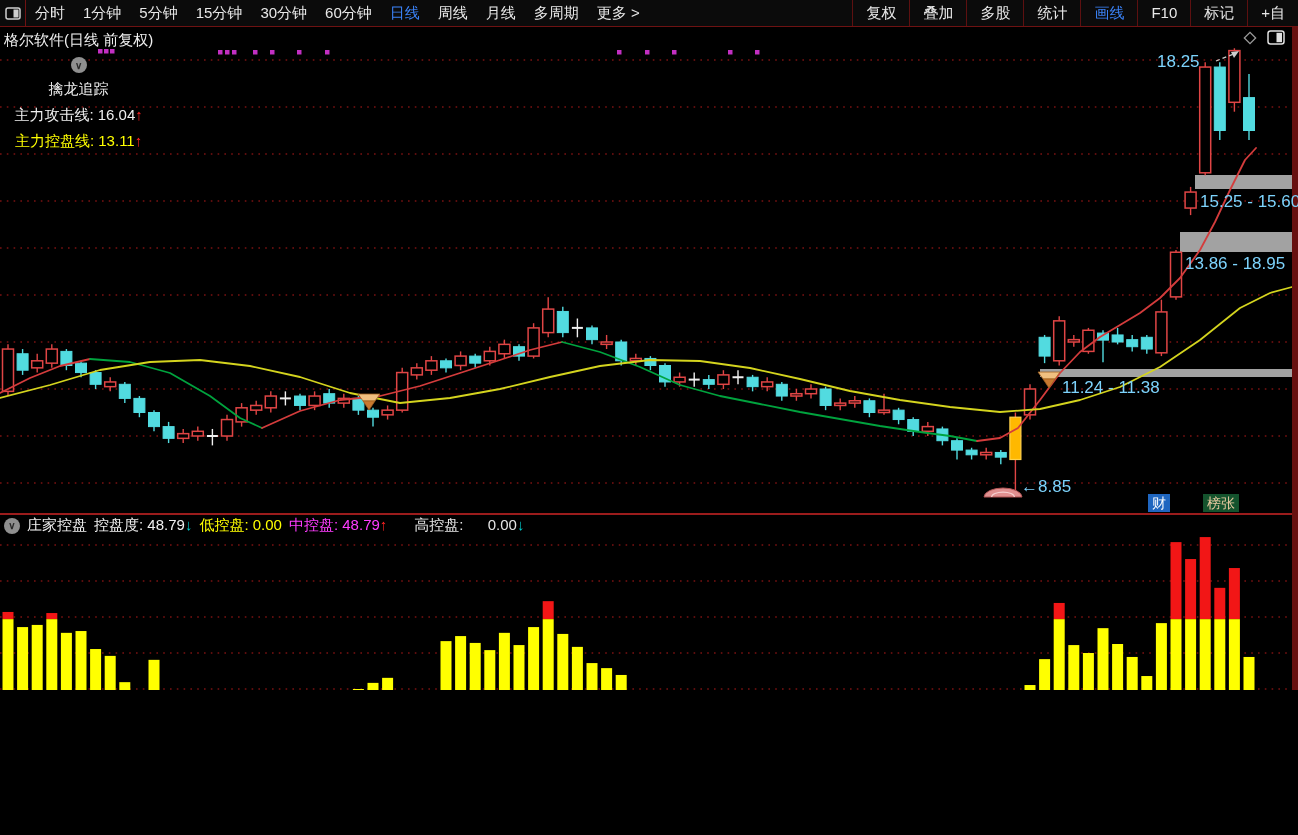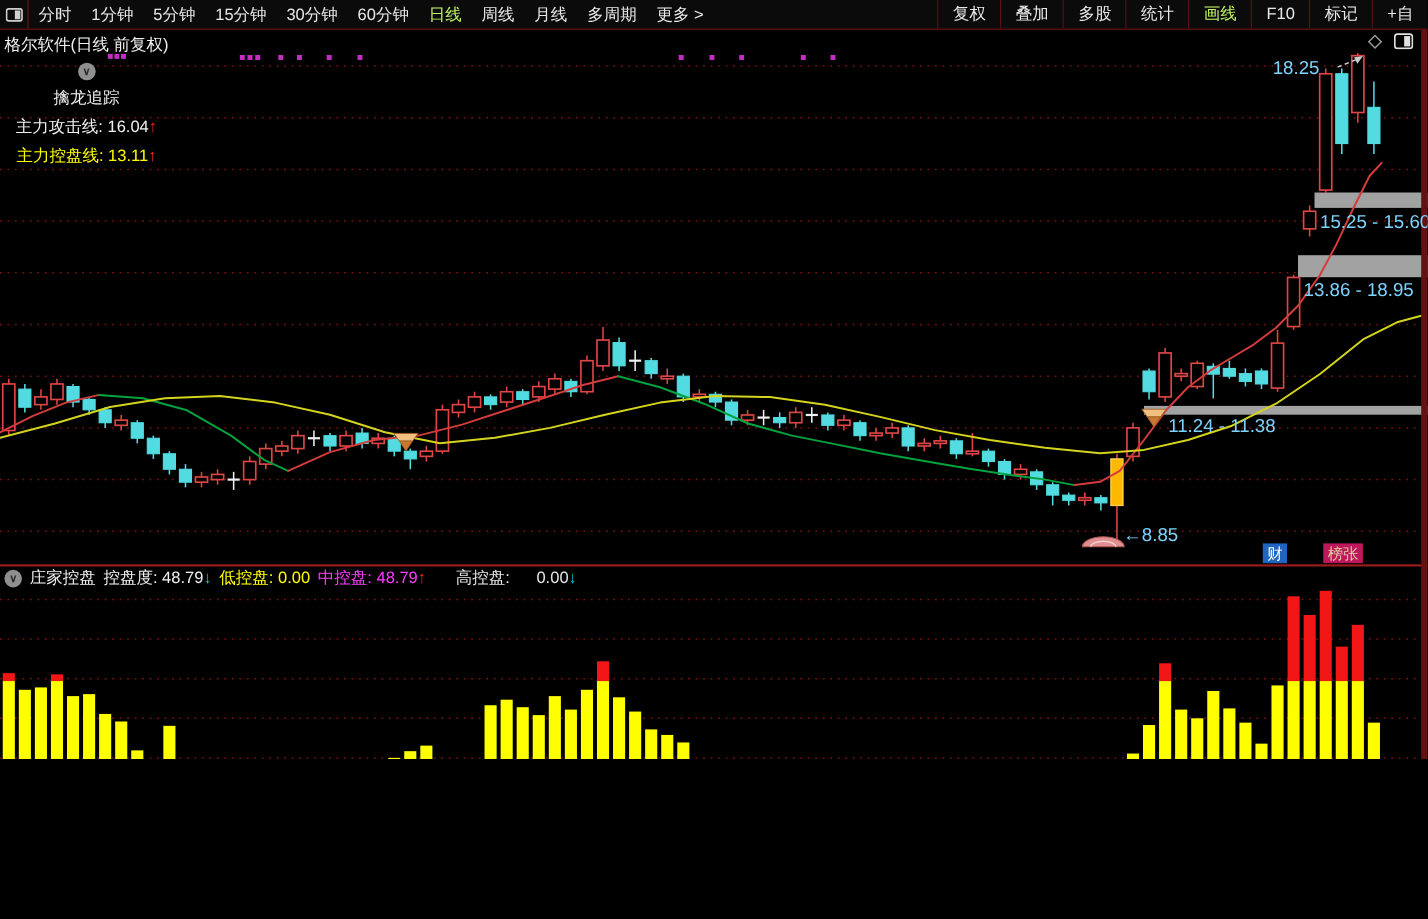--- a/index.html
+++ b/index.html
@@ -4,21 +4,21 @@
 <style>
   html,body{margin:0;padding:0;background:#000;}
   .app{position:relative;width:1298px;height:690px;background:#000;overflow:hidden;
        font-family:"Liberation Sans",sans-serif;color:#e8e8e8;}
   
   .toolbar{position:absolute;top:0;left:0;width:1298px;height:26px;display:flex;align-items:center;
            background:#0b0b0b;border-bottom:1px solid #6e1212;font-size:15px;}
   .tb-icon-cell{width:26px;height:26px;display:flex;align-items:center;justify-content:center;
                 border-right:1px solid #6e1212;box-sizing:border-box;}
   .tb-item{padding:0 9px;white-space:nowrap;color:#e8e8e8;}
-  .tb-item.active{color:#bef264;}
+  .tb-item.active{color:#3b82f6;}
   .tb-right{margin-left:auto;display:flex;height:26px;align-items:flex-end;}
   .tb-right .tb-item{border-left:1px solid #5d1010;height:26px;line-height:26px;padding:0 13px;}
   
   .main-chart{position:absolute;top:27px;left:0;width:1298px;height:486px;}
   .sub-chart{position:absolute;top:515px;left:0;width:1298px;height:318px;}
   .panel-sep{position:absolute;top:513px;left:0;width:1298px;height:2px;background:#9b1c1c;}
   .bottom-strip{position:absolute;top:833px;left:0;width:1298px;height:2px;background:#26304d;}
   .right-strip{position:absolute;top:27px;left:1292px;width:6px;height:806px;background:#671010;}
   
   .title-row{position:absolute;top:31px;left:4px;display:flex;align-items:center;gap:7px;
@@ -27,21 +27,21 @@
               font-size:15px;z-index:5;white-space:nowrap;}
   .w{color:#f0f0f0;} .yel{color:#ffff00;} .mag{color:#ff3cff;} .grn{color:#e5e5e5;margin-left:20px;}
   .arrow-red{color:#ff2222;font-weight:bold;} .arrow-cyan{color:#00c8c8;font-weight:bold;}
   .collapse-btn{width:16px;height:16px;border-radius:50%;background:#8f8f8f;display:flex;
                 align-items:center;justify-content:center;color:#2a2a2a;font-size:10px;font-weight:bold;}
   
   .anno{position:absolute;z-index:4;white-space:nowrap;}
   .price-label{color:#7dd3fc;font-size:17px;}
   .badge{position:absolute;z-index:5;font-size:14px;line-height:18px;padding:0 4px;}
   .badge-cai{top:494px;left:1148px;background:#1f66c0;color:#fff;}
-  .badge-bang{top:494px;left:1203px;background:#be185d;color:#e8c9a0;}
+  .badge-bang{top:494px;left:1203px;background:#14532d;color:#e8c9a0;}
   .corner-icons{position:absolute;top:30px;left:1243px;z-index:5;display:flex;gap:10px;align-items:center;}
   svg{display:block;}
 </style>
 </head>
 <body>
 
 <div class="app">
 
   <div class="toolbar">
     <div class="tb-icon-cell">

